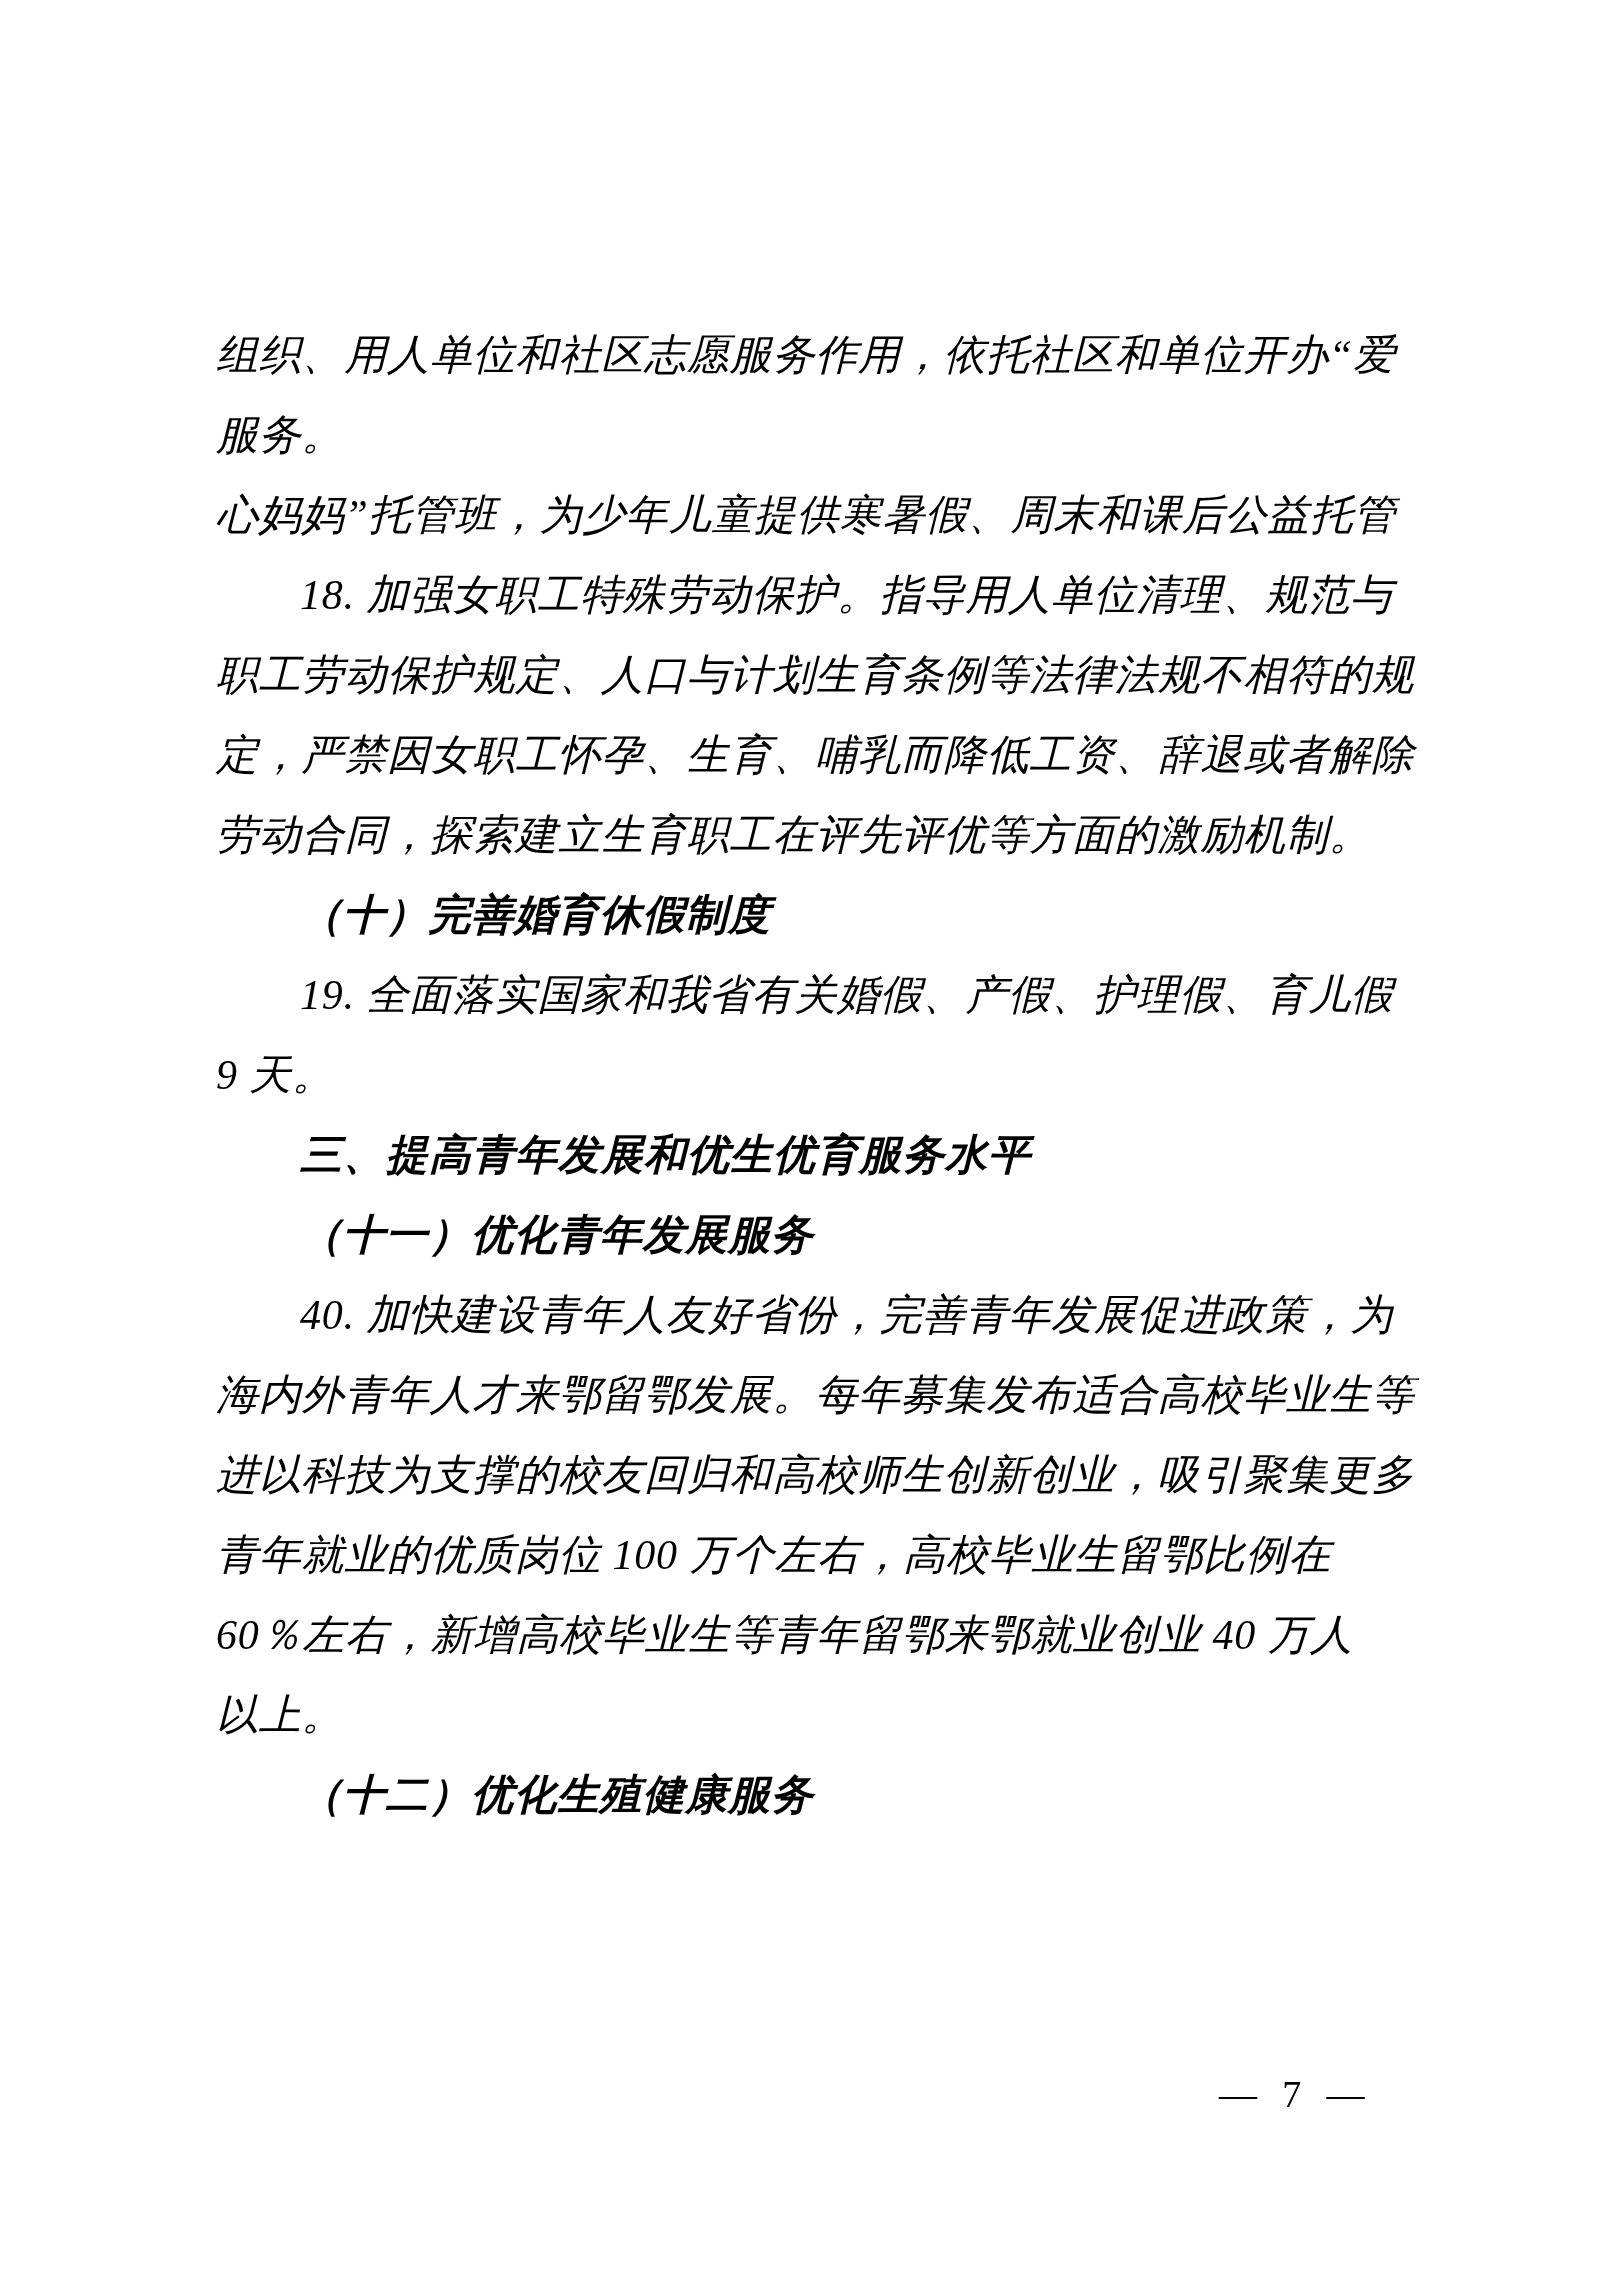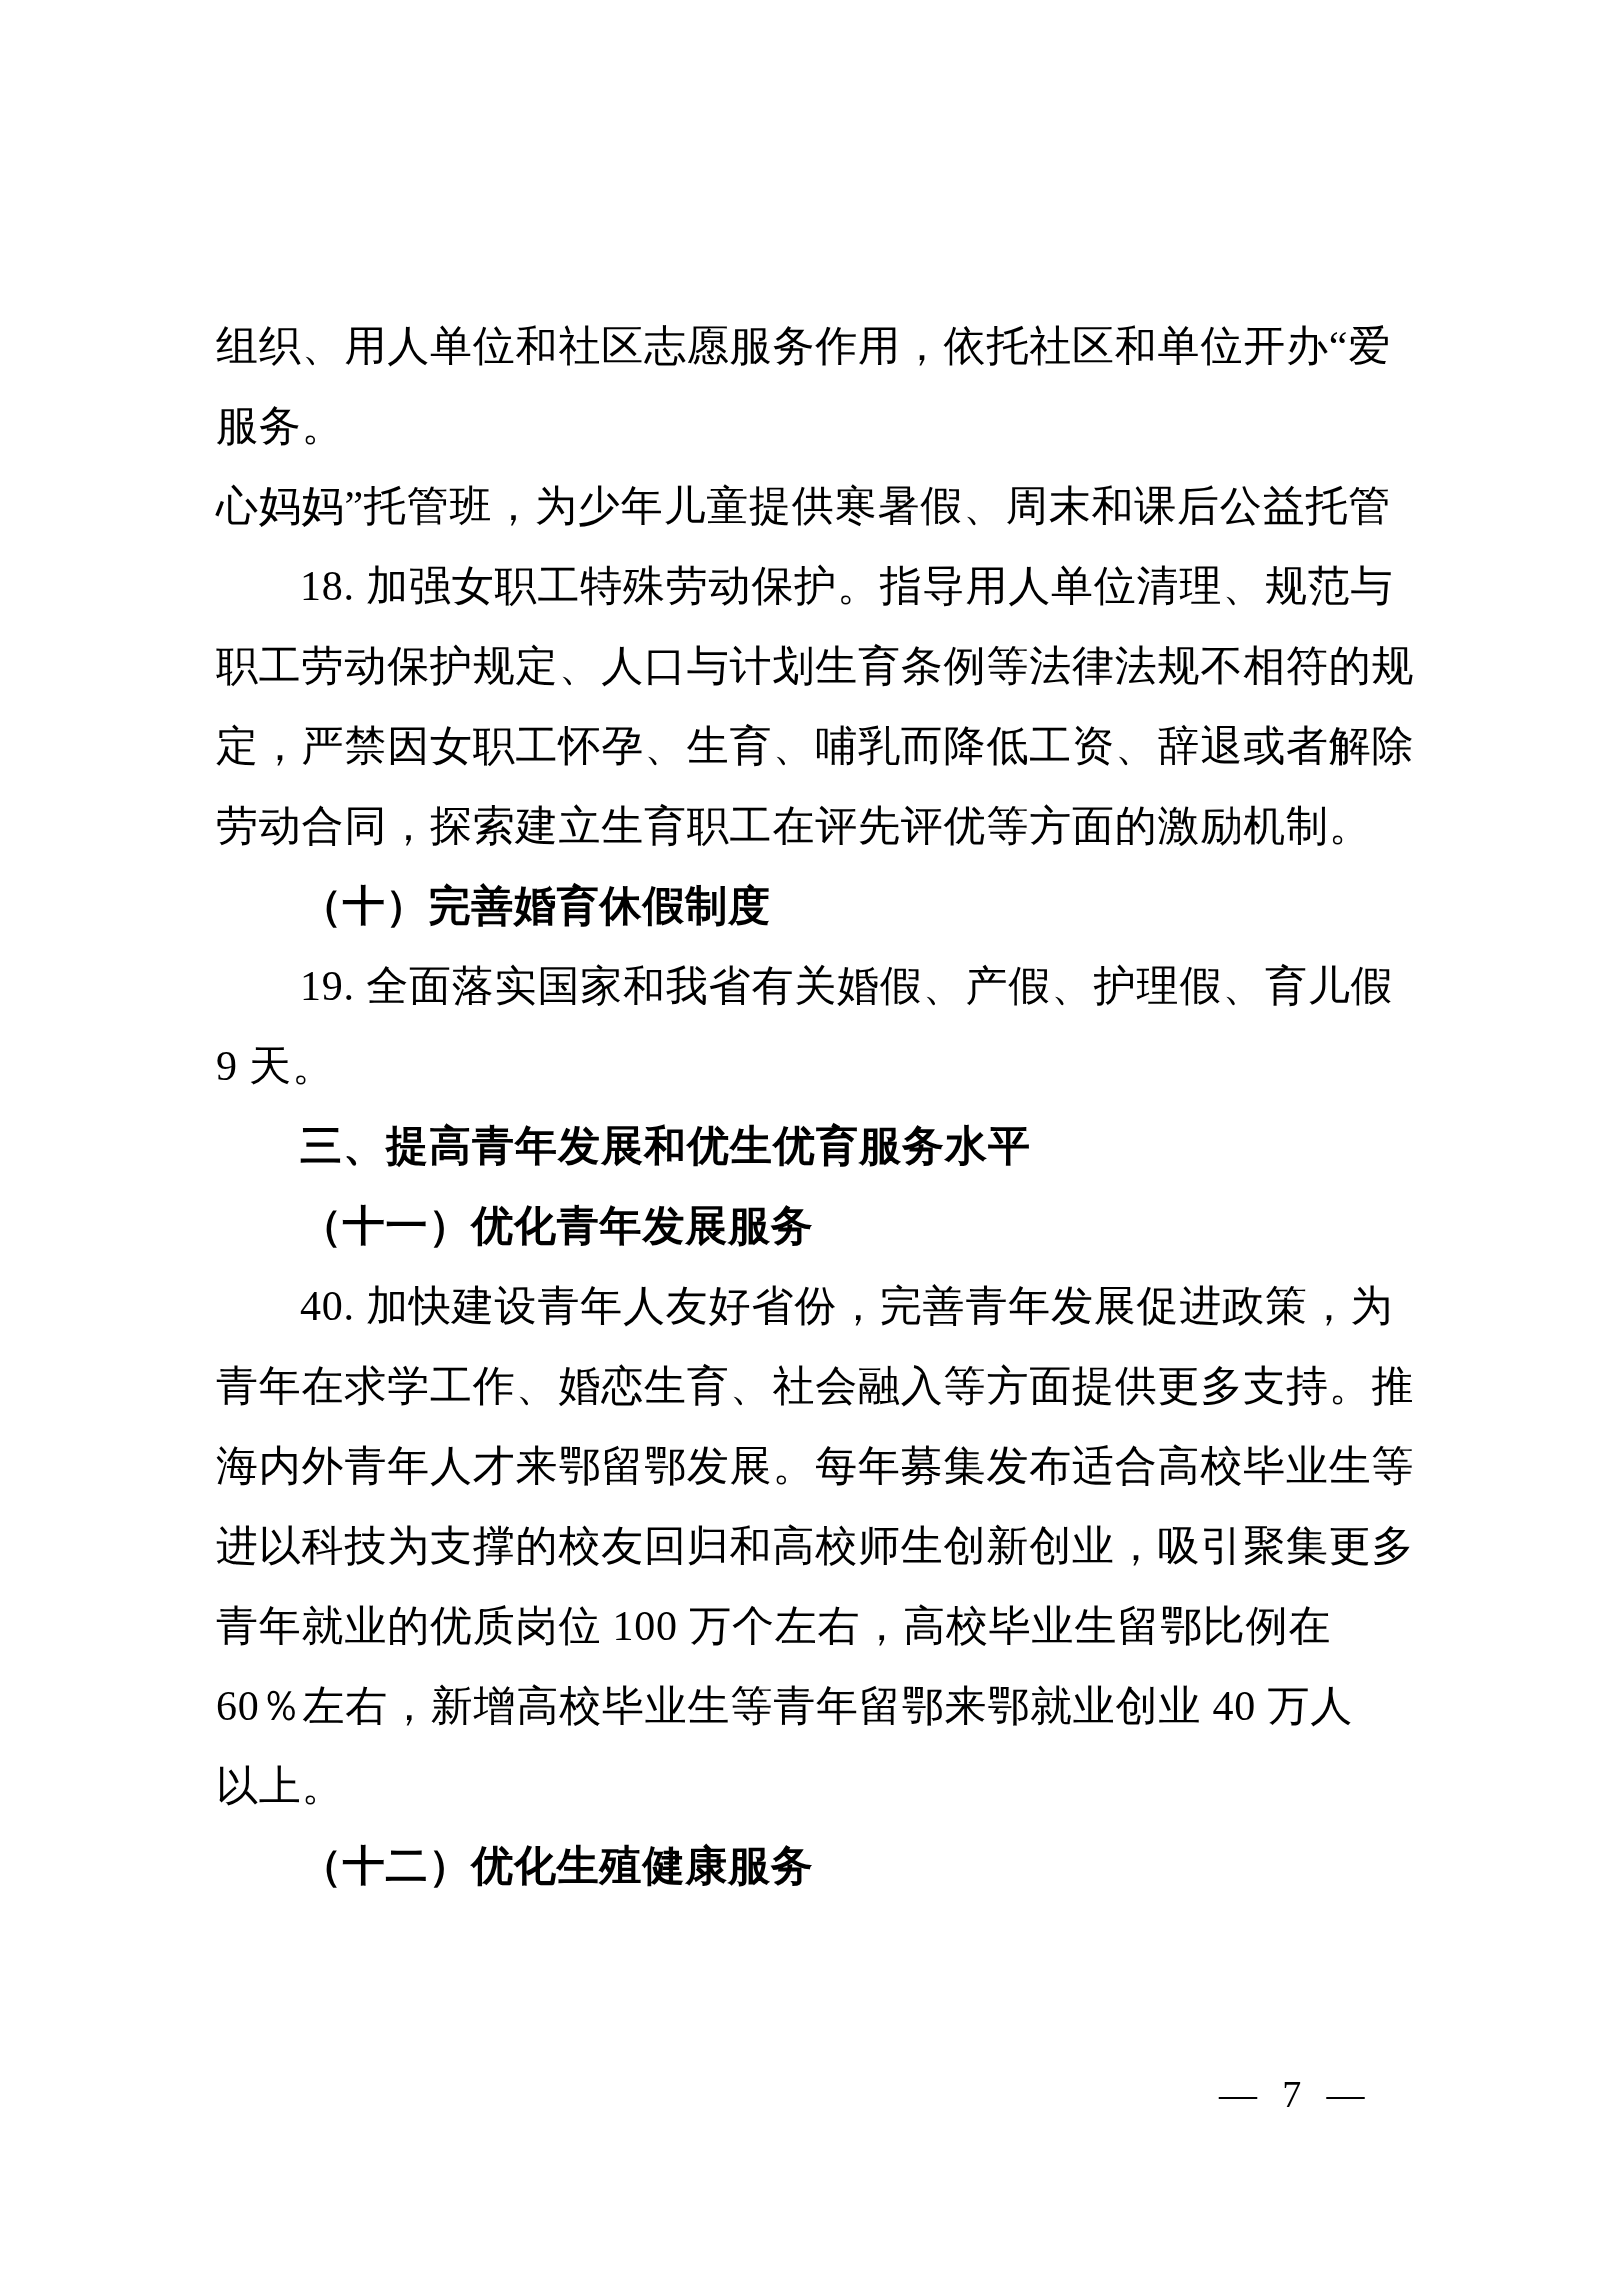--- a/index.html
+++ b/index.html
@@ -16,22 +16,23 @@
     color: #000000;
   }
   .page {
     position: absolute;
     inset: 0;
     background: #ffffff;
   }
   .doc-body {
     position: absolute;
     left: 216px;
-    top: 306px;
+    top: 315px;
     width: 1194px;
+    font-style: italic;
   }
   .line {
     height: 80px;
     line-height: 80px;
     font-size: 42px;
     letter-spacing: 0.8px;
     white-space: nowrap;
     text-align: left;
   }
   .indent {
@@ -70,21 +71,20 @@
     <div class="line indent">18. 加强女职工特殊劳动保护。指导用人单位清理、规范与</div>
     <div class="line">职工劳动保护规定、人口与计划生育条例等法律法规不相符的规</div>
     <div class="line">定，严禁因女职工怀孕、生育、哺乳而降低工资、辞退或者解除</div>
     <div class="line">劳动合同，探索建立生育职工在评先评优等方面的激励机制。</div>
     <div class="line indent kai">（十）完善婚育休假制度</div>
     <div class="line indent">19. 全面落实国家和我省有关婚假、产假、护理假、育儿假</div>
     <div class="line">9 天。</div>
     <div class="line indent hei">三、提高青年发展和优生优育服务水平</div>
     <div class="line indent kai">（十一）优化青年发展服务</div>
     <div class="line indent">40. 加快建设青年人友好省份，完善青年发展促进政策，为</div>
-    <div class="line">青年在求学工作、婚恋生育、社会融入等方面提供更多支持。推</div>
     <div class="line">海内外青年人才来鄂留鄂发展。每年募集发布适合高校毕业生等</div>
     <div class="line">进以科技为支撑的校友回归和高校师生创新创业，吸引聚集更多</div>
     <div class="line">青年就业的优质岗位 100 万个左右，高校毕业生留鄂比例在</div>
     <div class="line">60％左右，新增高校毕业生等青年留鄂来鄂就业创业 40 万人</div>
     <div class="line">以上。</div>
     <div class="line indent kai">（十二）优化生殖健康服务</div>
   </div>
 
   <div class="page-number">— 7 —</div>
 

